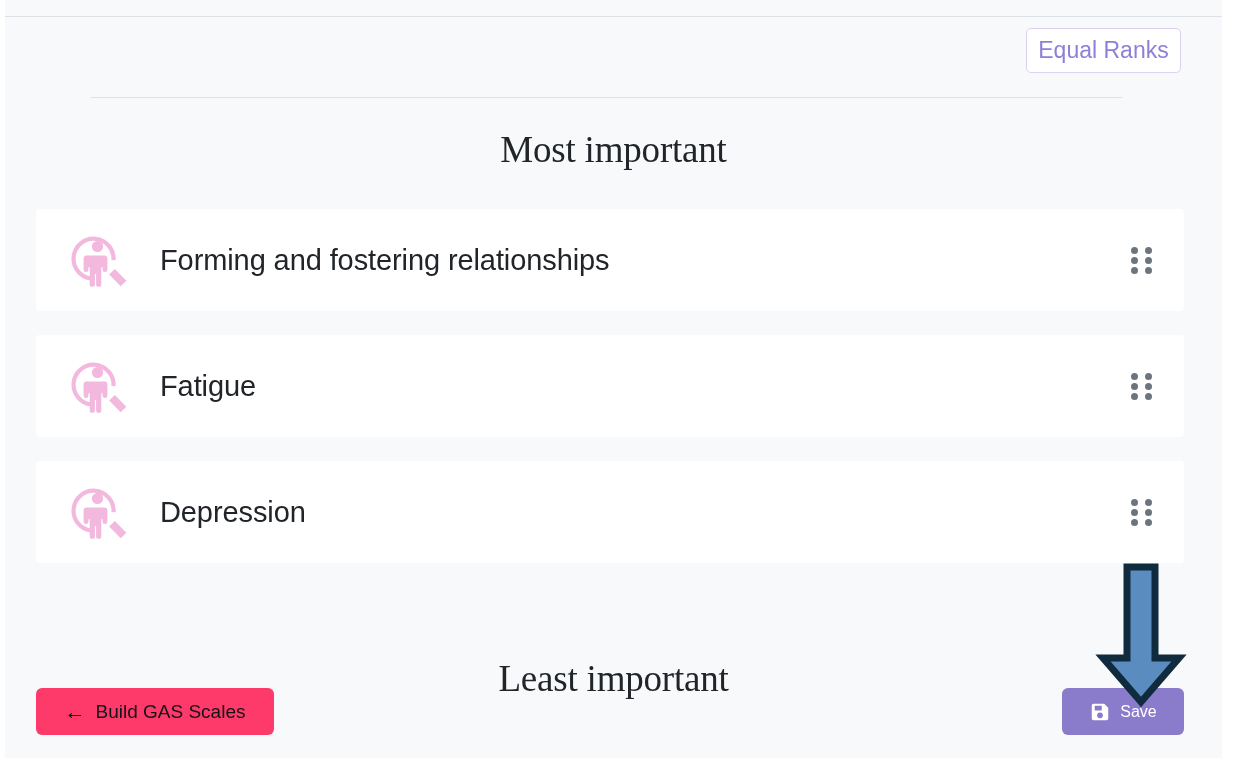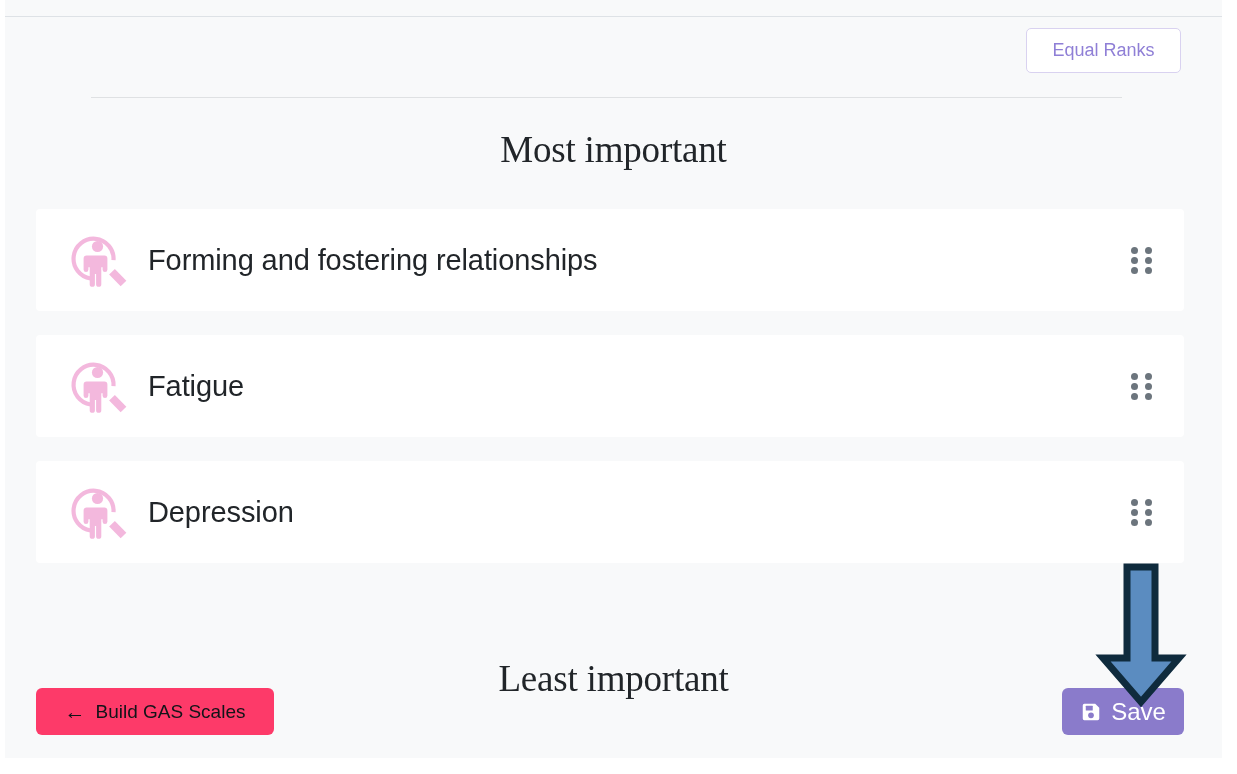--- a/index.html
+++ b/index.html
@@ -39,21 +39,21 @@
   .equal-ranks-btn {
     position: absolute;
     left: 1021px;
     top: 28px;
     width: 155px;
     height: 45px;
     background: #ffffff;
     border: 1px solid #d9d2f0;
     border-radius: 5px;
     color: #8f7fd6;
-    font-size: 18px;
+    font-size: 23px;
     font-family: "Liberation Sans", sans-serif;
     line-height: 43px;
     text-align: center;
     cursor: pointer;
     padding: 0;
     box-sizing: border-box;
   }
 
   .section-rule {
     position: absolute;
@@ -100,21 +100,21 @@
   .goal-icon {
     position: absolute;
     left: 30px;
     top: 18px;
     width: 66px;
     height: 66px;
   }
 
   .goal-label {
     position: absolute;
-    left: 112px;
+    left: 124px;
     top: 0px;
     height: 102px;
     line-height: 102px;
     font-size: 29px;
     color: #212529;
     font-family: "Liberation Sans", sans-serif;
     letter-spacing: -0.1px;
     white-space: nowrap;
   }
 
@@ -168,21 +168,21 @@
   .save-btn {
     position: absolute;
     left: 1057px;
     top: 688px;
     width: 122px;
     height: 47px;
     background: #8a7bcb;
     border: none;
     border-radius: 6px;
     color: #ffffff;
-    font-size: 24px;
+    font-size: 16px;
     font-family: "Liberation Sans", sans-serif;
     cursor: pointer;
     display: flex;
     align-items: center;
     justify-content: center;
     gap: 9px;
     padding: 0;
   }
   .save-btn .save-icon { width: 22px; height: 22px; display: block; }
 

